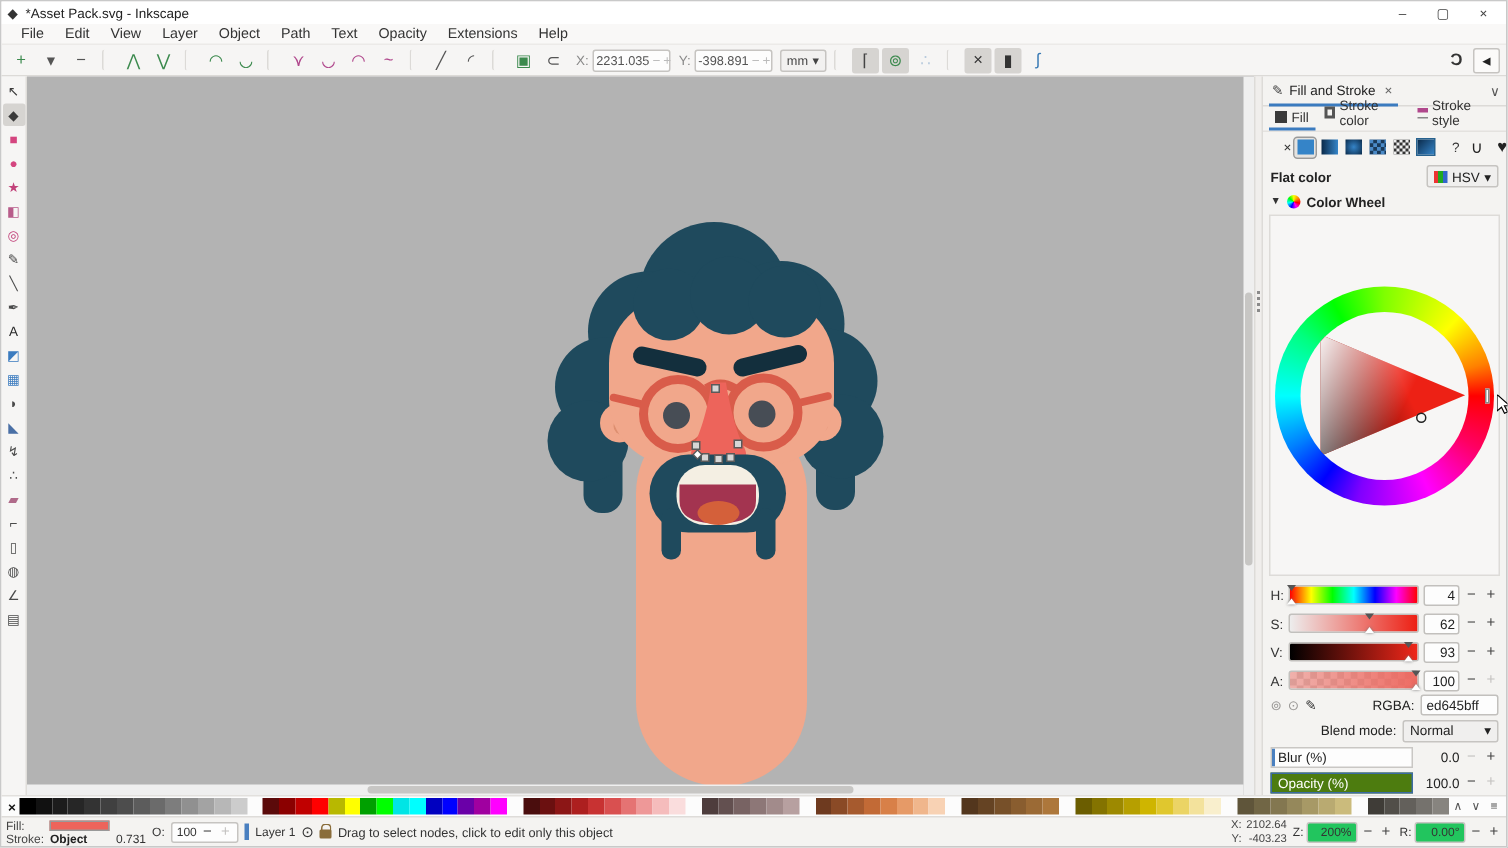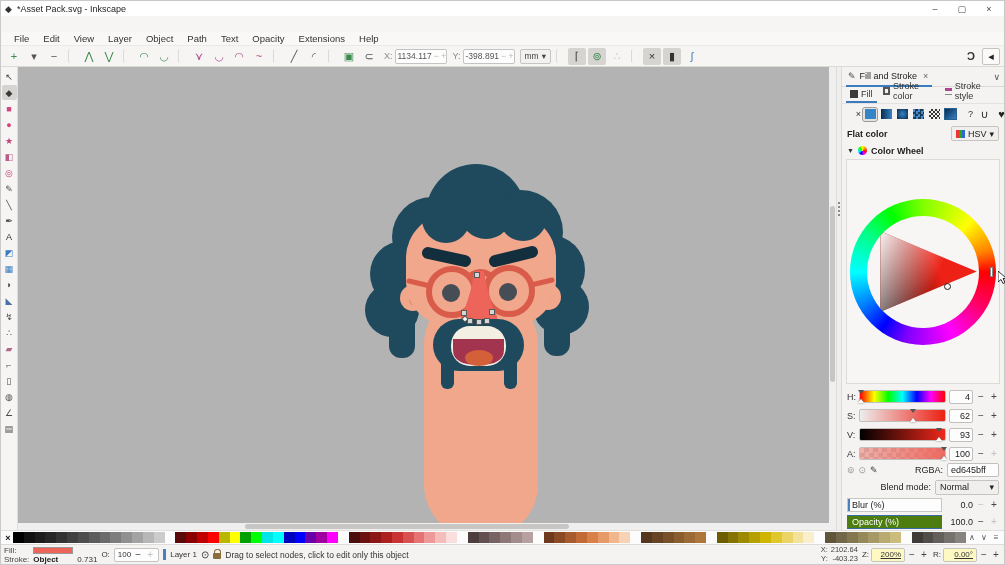--- a/index.html
+++ b/index.html
@@ -7,21 +7,21 @@
   .app { width:1005px; height:565px; display:flex; flex-direction:column; background:#f6f5f4; border:1px solid #c9c9c9; }
 
   
   .titlebar { height:15px; background:#ffffff; display:flex; align-items:center; padding:0 4px; gap:5px; flex:0 0 auto; }
   .titlebar .appicon { font-size:9px; color:#333; }
   .titlebar .title { font-size:9px; color:#222; }
   .titlebar .spacer { flex:1; }
   .winbtn { width:22px; text-align:center; font-size:9px; color:#444; cursor:default; }
 
   
-  .menubar { height:14px; background:#f9f8f7; display:flex; align-items:center; padding:0 6px; gap:0; flex:0 0 auto; border-bottom:1px solid #eceae8;margin-top:16px; }
+  .menubar { height:14px; background:#f9f8f7; display:flex; align-items:center; padding:0 6px; gap:0; flex:0 0 auto; border-bottom:1px solid #eceae8; }
   .menubar span { padding:1px 7px; font-size:9.5px; color:#333; }
 
   
   .cmdbar { height:21px; background:#f6f5f4; border-bottom:1px solid #dcdad7; display:flex; align-items:center; padding:0 4px; gap:2px; flex:0 0 auto; }
   .ticon { width:18px; height:17px; display:inline-flex; align-items:center; justify-content:center; font-size:11px; border-radius:2px; }
   .ticon.sep { width:7px; color:transparent; border-left:1px solid #dcdad7; height:14px; margin:0 3px; }
   .ticon.pressed { background:#d6d4d1; }
   .ticon.disabled { opacity:.35; }
   .fieldlab { color:#8a8a8a; font-size:9px; margin-left:4px; }
   .numfield { width:52px; height:15px; border:1px solid #c6c4c1; border-radius:2px; background:#fdfdfd; display:flex; align-items:center; padding:0 2px; gap:2px; }
@@ -138,21 +138,21 @@
   .fs-lab { color:#444; }
   .fill-swatch { width:40px; height:7px; border:1px solid #999; }
   .stroke-val { font-weight:bold; color:#222; }
   .o-widget { display:flex; align-items:center; gap:2px; border:1px solid #c6c4c1; border-radius:2px; background:#fdfdfd; height:14px; padding:0 3px; }
   .layerbar { width:3px; height:11px; background:#4a80c0; }
   .lock { position:relative; width:8px; height:6px; background:#8a6d3b; border-radius:1px; margin-top:3px; }
   .lock::before { content:""; position:absolute; left:1px; top:-4px; width:5px; height:4px; border:1.5px solid #8a6d3b; border-bottom:none; border-radius:3px 3px 0 0; }
   .status-msg { flex:1; color:#333; font-size:8.5px; white-space:nowrap; overflow:hidden; }
   .xy-block { display:grid; grid-template-columns:auto auto; column-gap:3px; text-align:right; color:#444; font-size:7.5px; line-height:1.1; }
   .zr-widget { display:flex; align-items:center; gap:2px; }
-  .zr-box { border:1px solid #c6c4c1; border-radius:2px; background:#fef9c3; height:14px; min-width:34px; display:flex; align-items:center; justify-content:flex-end; padding:0 3px;text-decoration:underline; }
+  .zr-box { border:1px solid #c6c4c1; border-radius:2px; background:#22c55e; height:14px; min-width:34px; display:flex; align-items:center; justify-content:flex-end; padding:0 3px; }
 </style>
 </head>
 <body>
 
 <div class="app">
 
   <div class="titlebar">
     <span class="appicon">◆</span>
     <span class="title">*Asset Pack.svg - Inkscape</span>
     <span class="spacer"></span>
@@ -192,21 +192,21 @@
         <span class="ticon btn" style="color: rgb(176, 71, 140);">~</span>
         <span class="ticon sep"></span>
         <span class="ticon btn" style="color: rgb(85, 85, 85);">╱</span>
         <span class="ticon btn" style="color: rgb(85, 85, 85);">◜</span>
         <span class="ticon sep"></span>
         <span class="ticon btn" style="color: rgb(60, 138, 78);">▣</span>
         <span class="ticon btn" style="color: rgb(85, 85, 85);">⊂</span>
     </span>
     <span class="fieldlab">X:</span>
     <span class="numfield">
-      <span class="val">1134.117</span>
+      <span class="val">2231.035</span>
       <span class="spin">−</span>
       <span class="spin">+</span>
     </span>
     <span class="fieldlab">Y:</span>
     <span class="numfield">
       <span class="val">-398.891</span>
       <span class="spin">−</span>
       <span class="spin">+</span>
     </span>
     <span class="unitbox">

